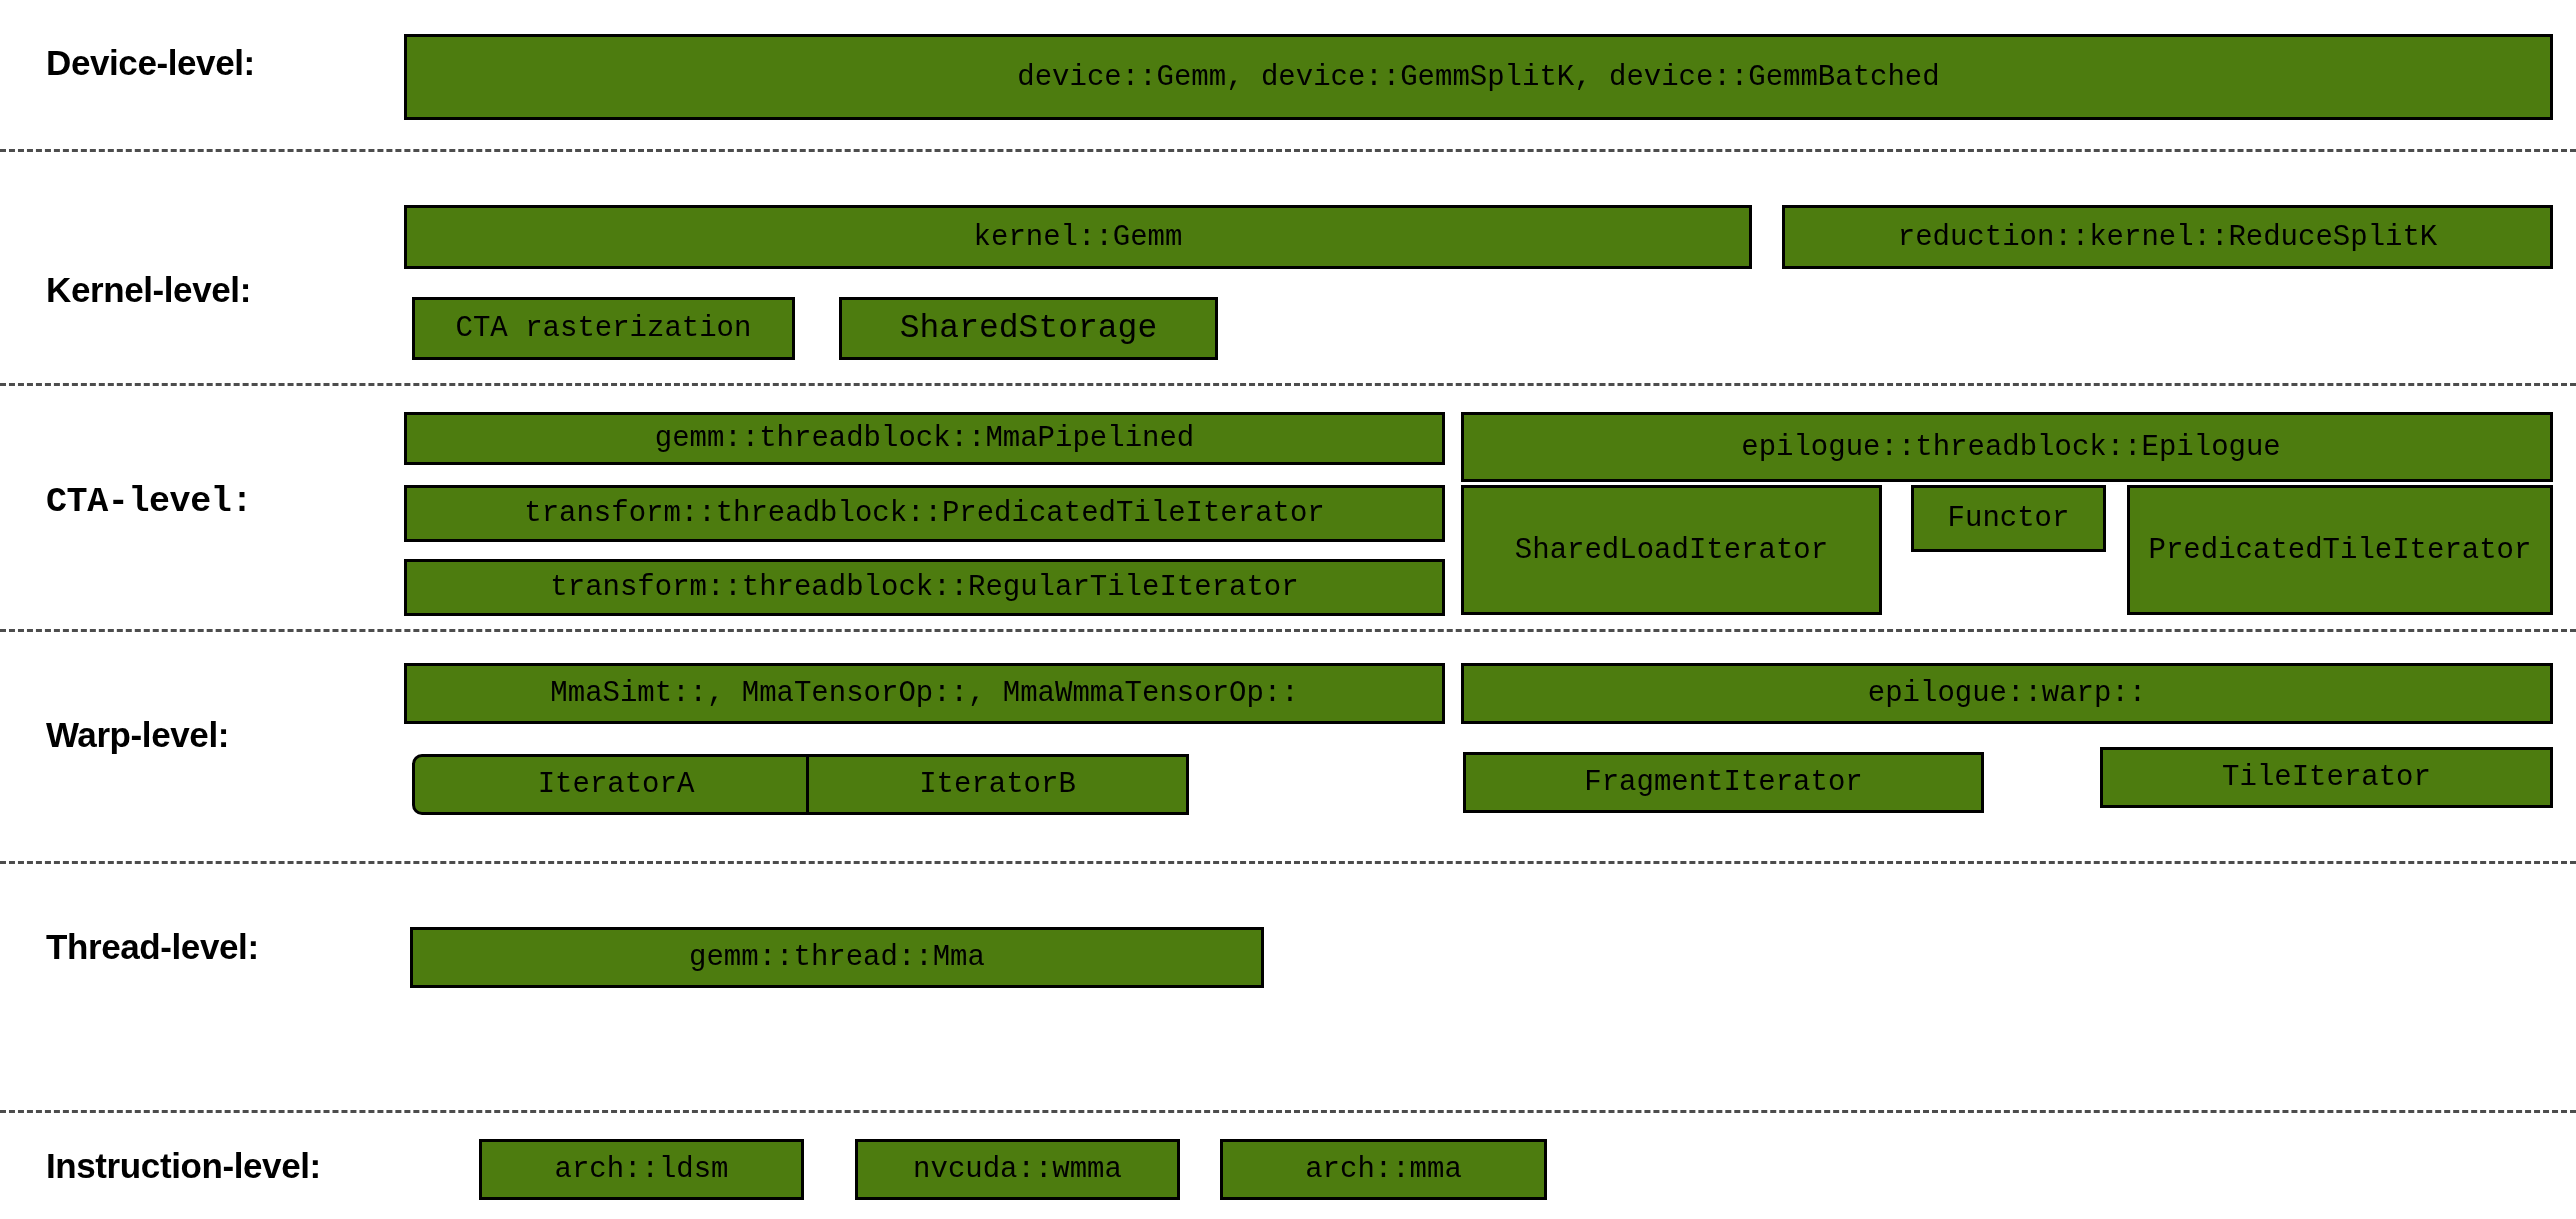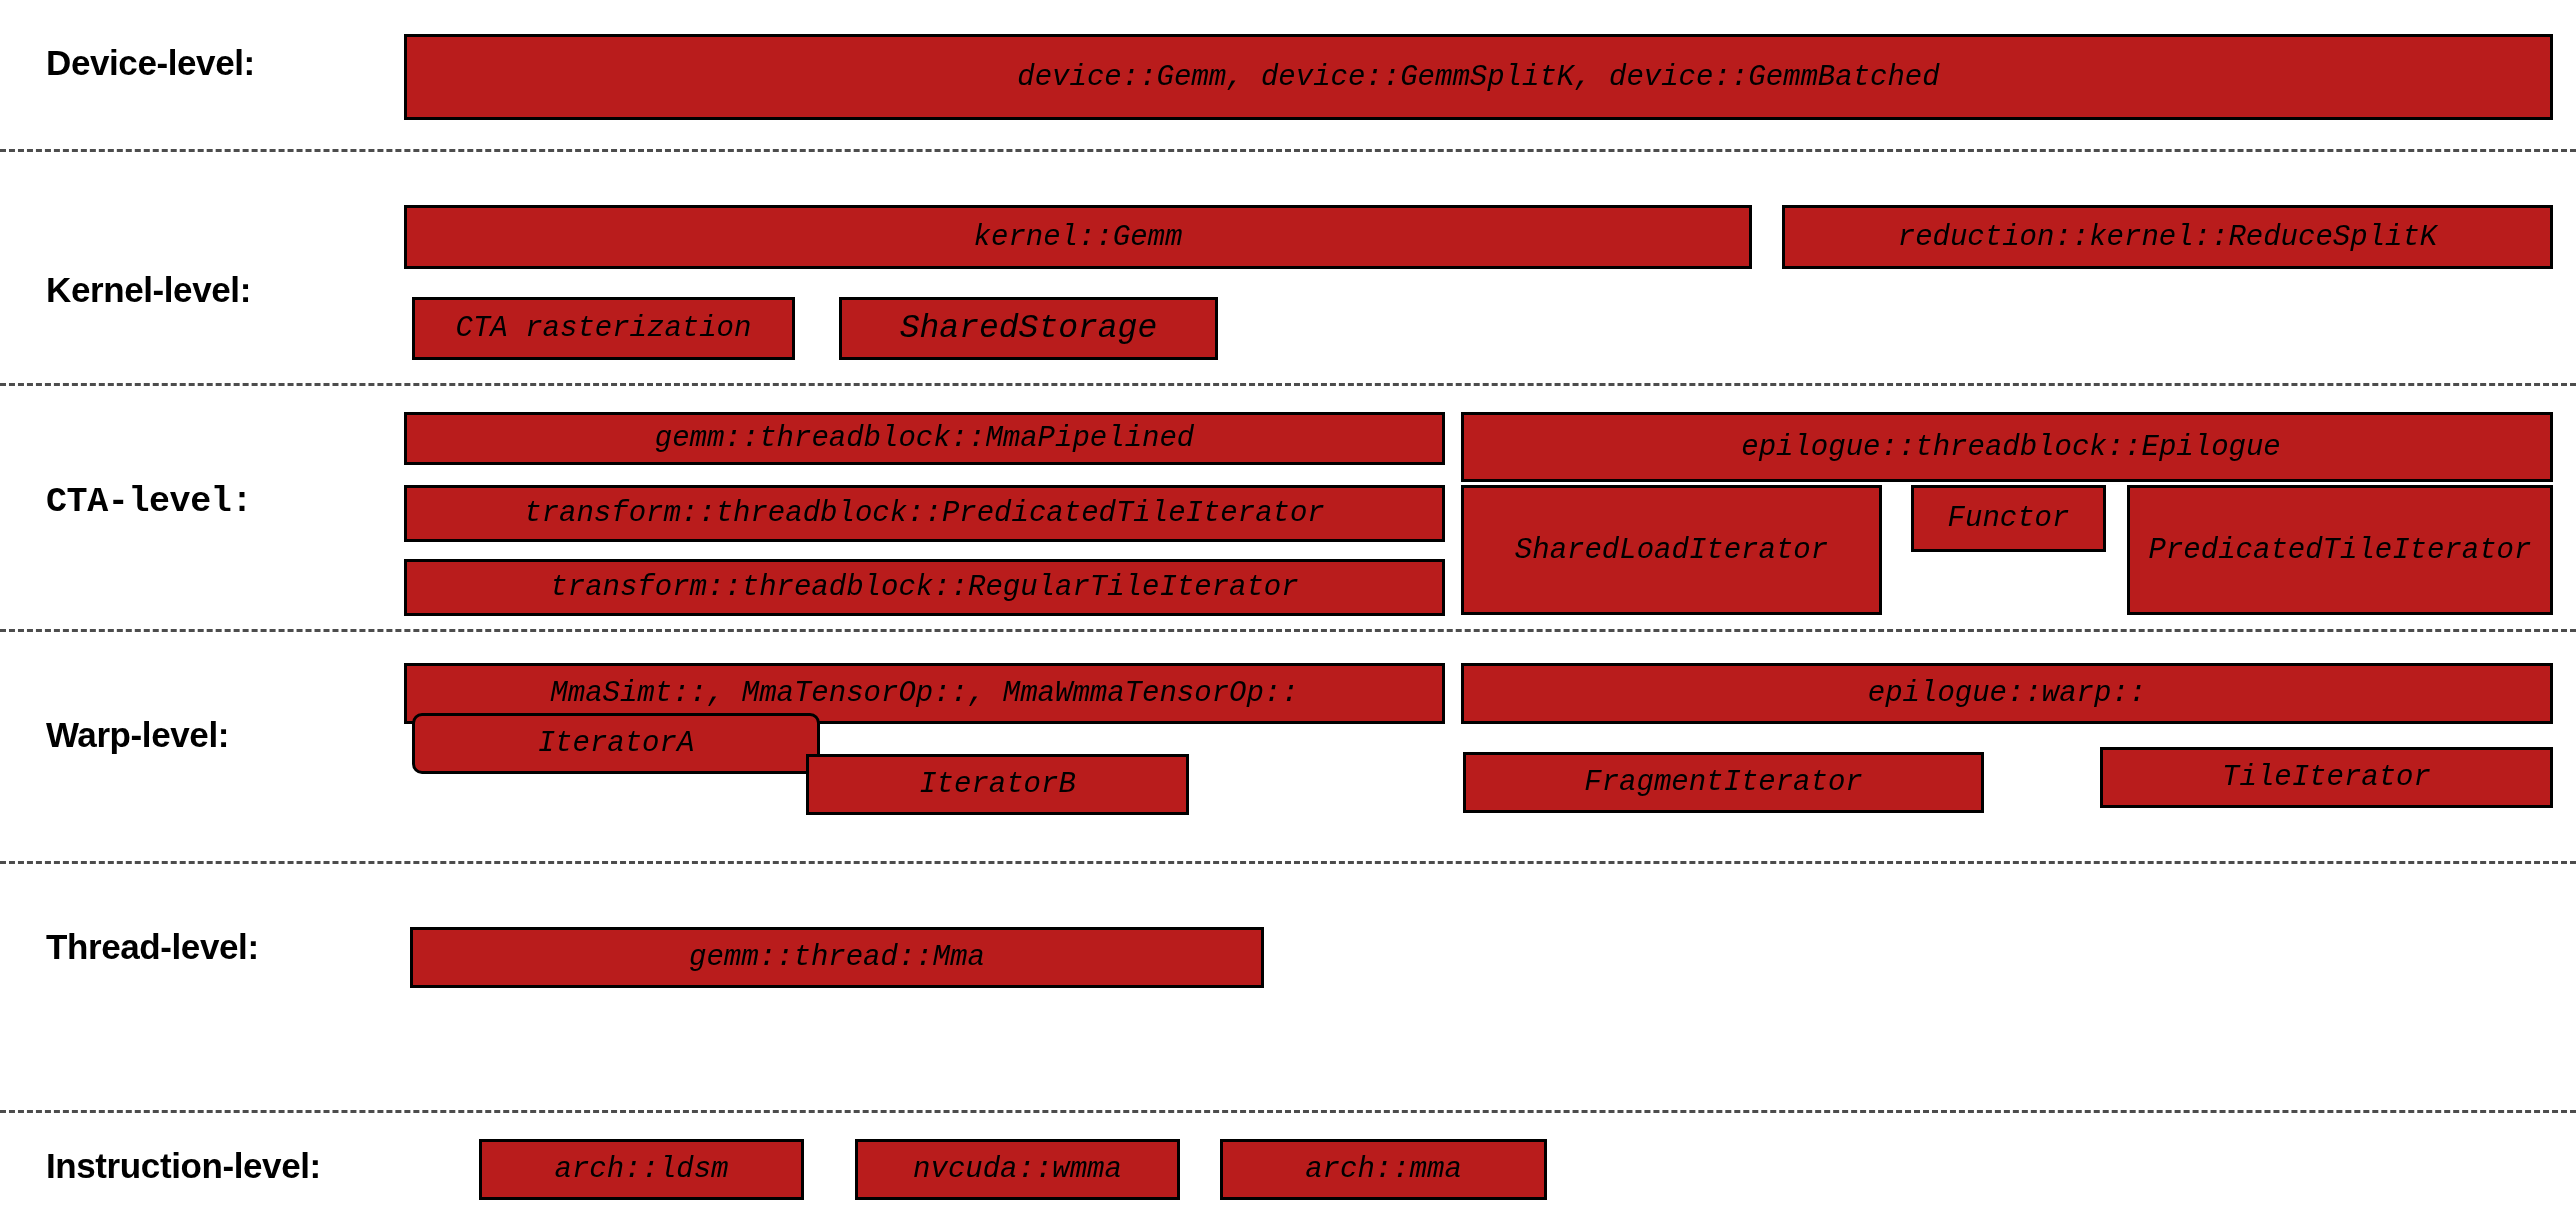--- a/index.html
+++ b/index.html
@@ -33,30 +33,29 @@
     position: absolute;
     left: 0;
     width: 2576px;
     height: 0;
     border-top: 3.8px dashed #4d4d4d;
   }
   .box {
     position: absolute;
     box-sizing: border-box;
     border: 3.8px solid #000000;
-    background: #b91c1c;
+    background: #4d7c0f;
     display: flex;
     align-items: center;
     justify-content: center;
     font-family: "Liberation Mono", monospace;
     font-size: 29px;
     color: #000000;
     white-space: nowrap;
     line-height: 1;
-    font-style: italic;
   }
 </style>
 </head>
 <body>
 
 <div id="stage">
 
   <div class="level-label" style="left:46px; top:43px;">Device-level:</div>
 
   <div class="box" style="left: 404px; top: 34px; width: 2149px; height: 86px; font-size: 29px;">device::Gemm, device::GemmSplitK, device::GemmBatched</div>
@@ -90,21 +89,21 @@
   <div class="box" style="left: 1911px; top: 485px; width: 195px; height: 67px; font-size: 29px;">Functor</div>
 
   <div class="box" style="left: 2127px; top: 485px; width: 426px; height: 130px; font-size: 29px;">PredicatedTileIterator</div>
 
   <div class="sep" style="top:629px;"></div>
 
   <div class="level-label" style="left:46px; top:695px;margin-top:20px;">Warp-level:</div>
 
   <div class="box" style="left: 404px; top: 663px; width: 1041px; height: 61px; font-size: 29px;">MmaSimt::, MmaTensorOp::, MmaWmmaTensorOp::</div>
 
-  <div class="box" style="left: 412px; top: 713px; width: 408px; height: 61px; font-size: 29px; border-radius: 10px;">IteratorA</div>
+  <div class="box" style="left: 412px; top: 754px; width: 408px; height: 61px; font-size: 29px; border-radius: 10px;">IteratorA</div>
 
   <div class="box" style="left: 806px; top: 754px; width: 383px; height: 61px; font-size: 29px;">IteratorB</div>
 
   <div class="box" style="left: 1461px; top: 663px; width: 1092px; height: 61px; font-size: 29px;">epilogue::warp::</div>
 
   <div class="box" style="left: 1463px; top: 752px; width: 521px; height: 61px; font-size: 29px;">FragmentIterator</div>
 
   <div class="box" style="left: 2100px; top: 747px; width: 453px; height: 61px; font-size: 29px;">TileIterator</div>
 
   <div class="sep" style="top:861px;"></div>

